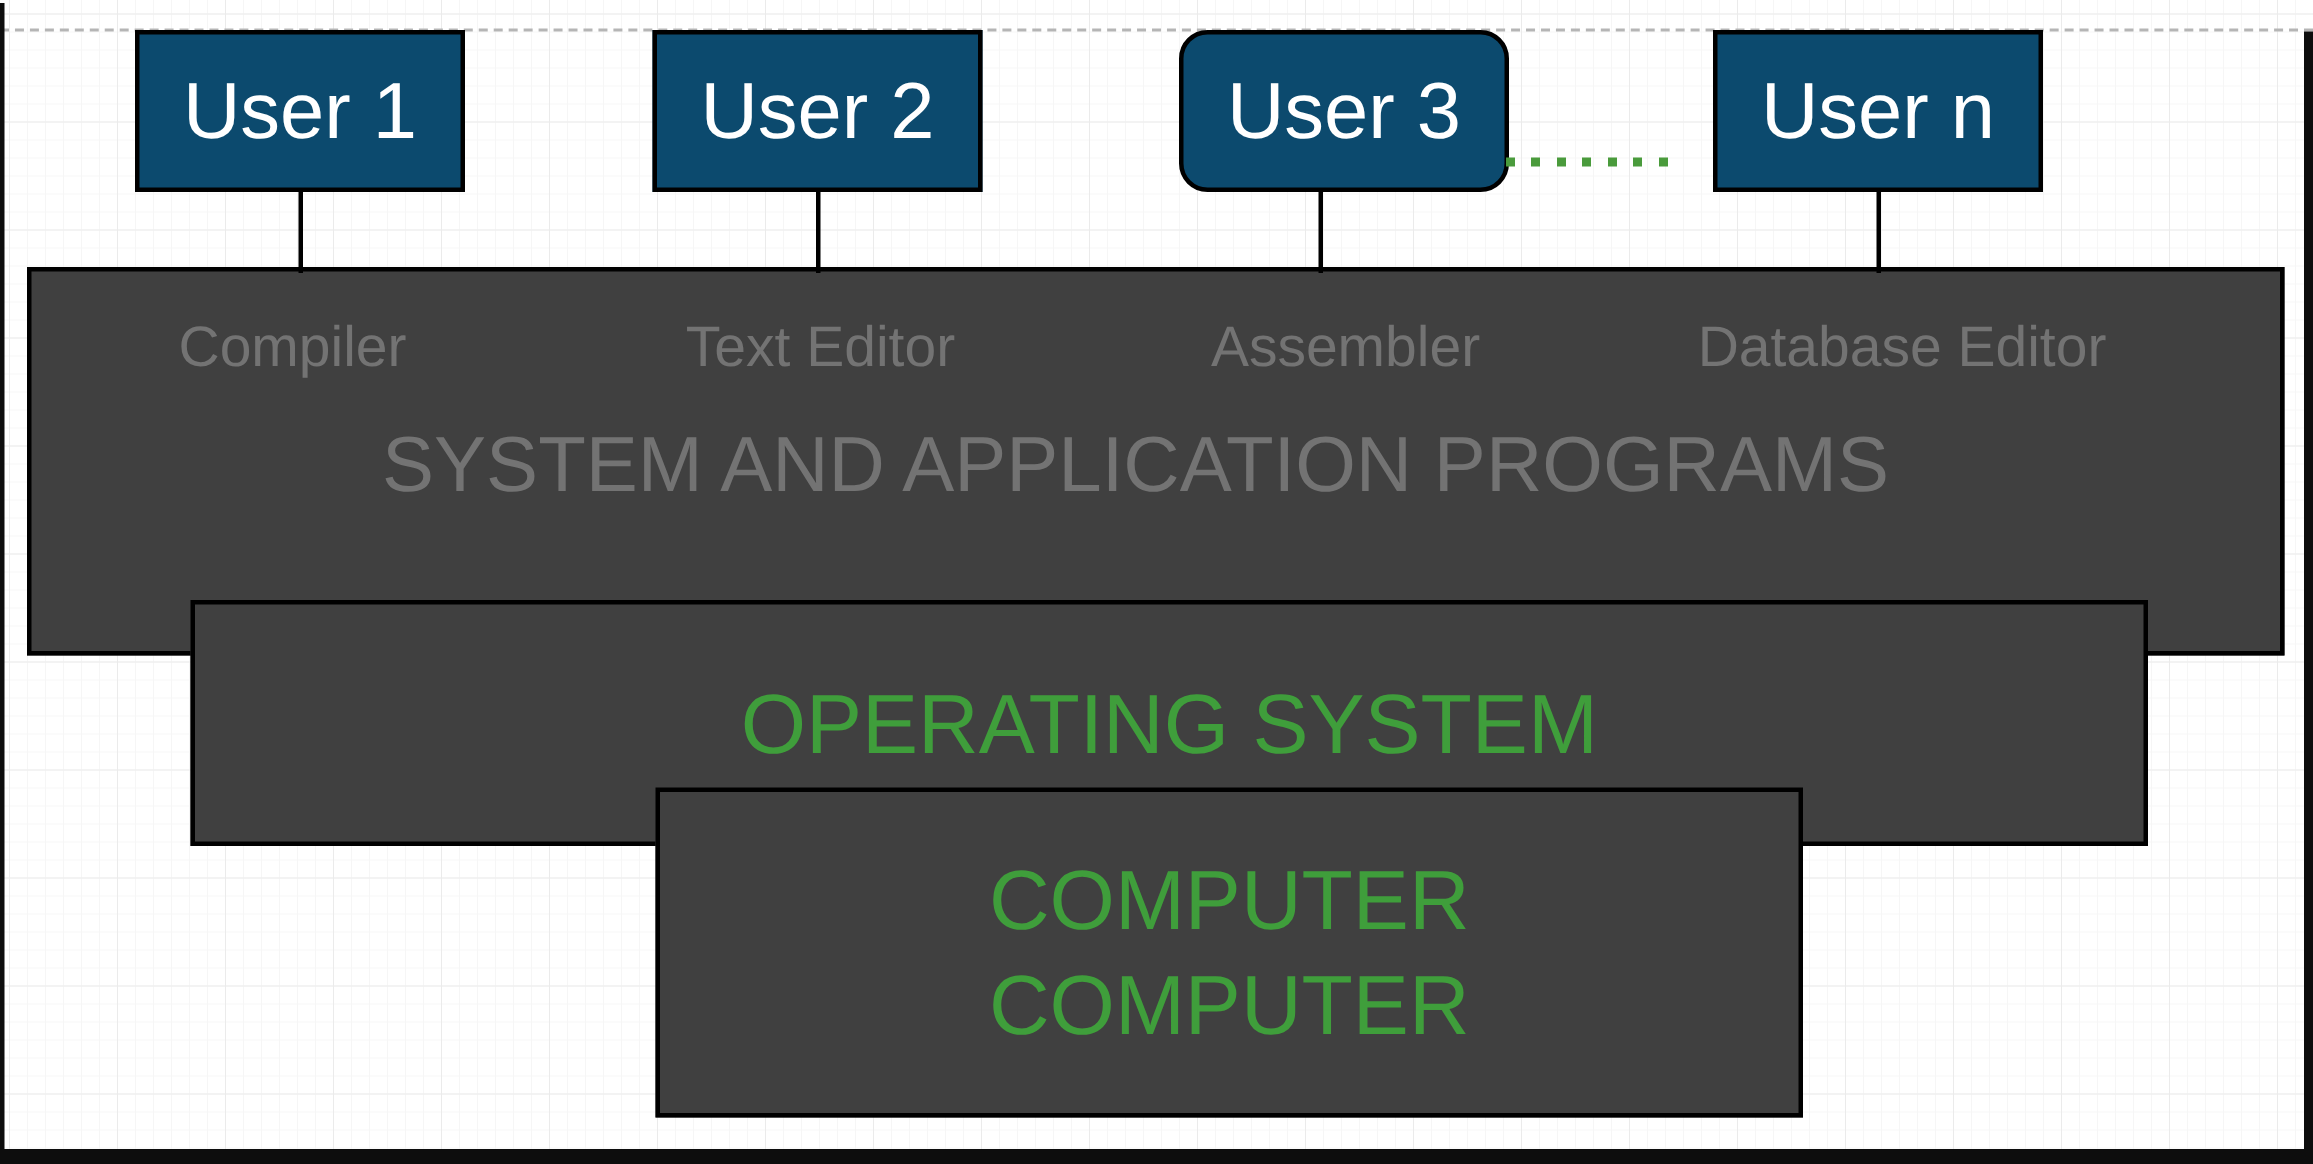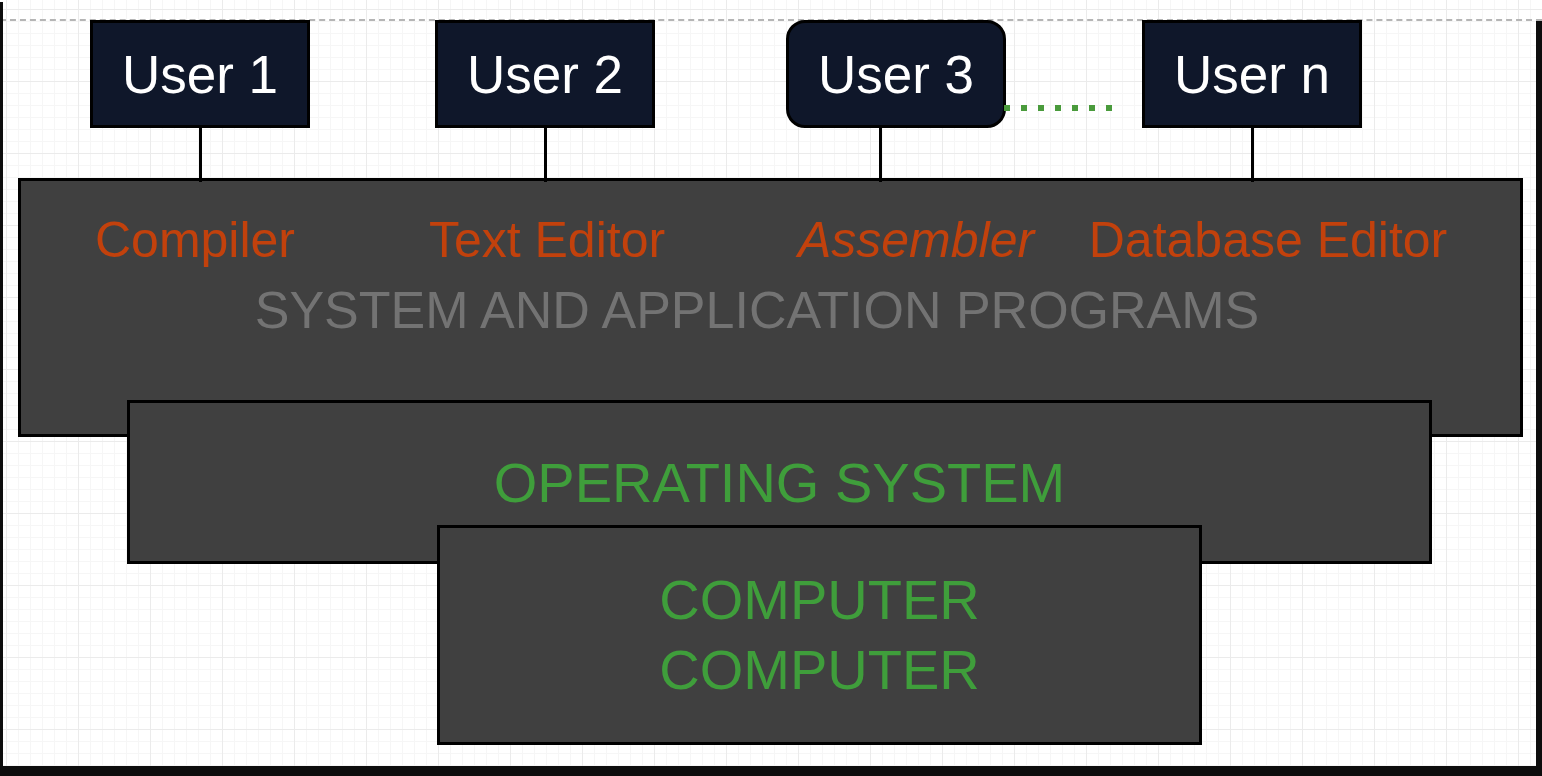--- a/index.html
+++ b/index.html
@@ -24,21 +24,21 @@
     z-index:1;
   }
 
   .shape{
     background:#404040;
     border:3px solid #000000;
   }
 
   .user-box{
     top:20px; width:220px; height:108px;
-    background:#0f172a;
+    background:#0c4a6e;
     border:3px solid #000000;
     color:#ffffff;
     font-size:53px;
     display:flex; align-items:center; justify-content:center;
     z-index:6;
     white-space:nowrap;
   }
   .user-1{ left:90px; }
   .user-2{ left:435px; }
   .user-3{ left:786px;border-radius:19px; }
@@ -60,28 +60,28 @@
     z-index:6;
   }
 
   .system-box{
     left:18px; top:178px; width:1505px; height:259px;
     z-index:2;
   }
   .program-label{
     top:211px;
     transform:translateX(-50%);
-    font-size:50px;
-    color:#c2410c;
+    font-size:38px;
+    color:#737373;
     white-space:nowrap;
     z-index:3;
   }
   .prog-1{ left:195px; }
   .prog-2{ left:547px; }
-  .prog-3{ left:916px;font-style:italic; }
+  .prog-3{ left:897px; }
   .prog-4{ left:1268px; }
 
   .system-title{
     left:757px; top:280px;
     transform:translateX(-50%);
     font-size:52px;
     line-height:60px;
     color:#737373;
     white-space:nowrap;
     z-index:3;

